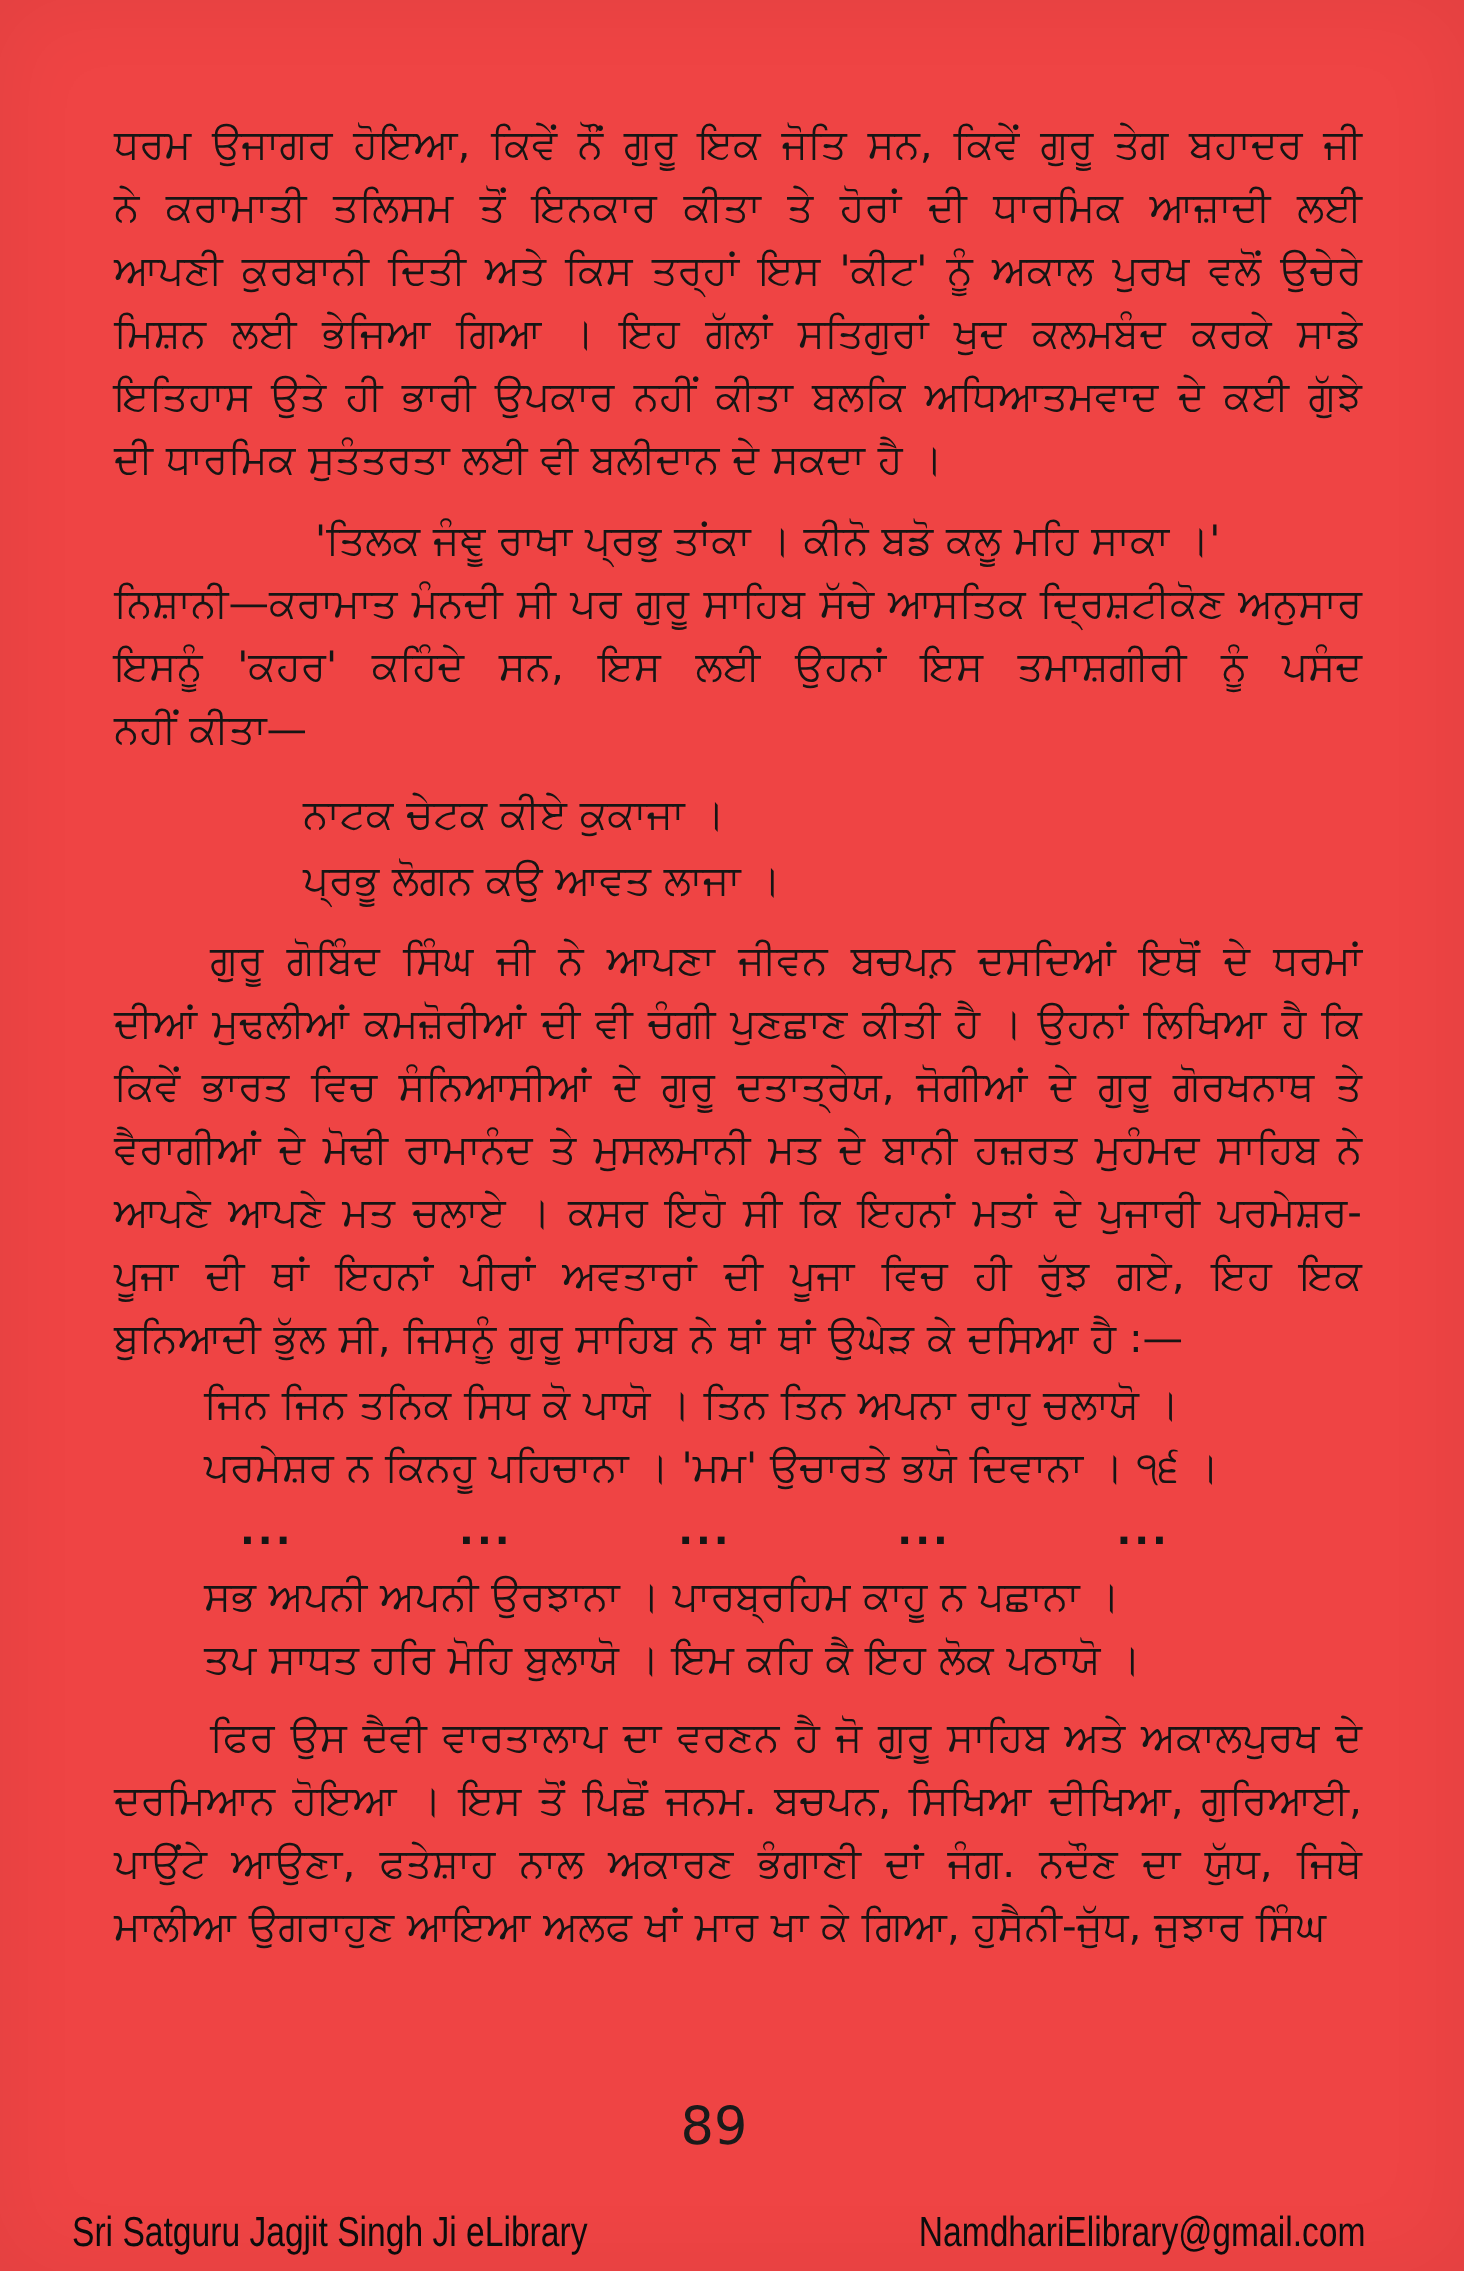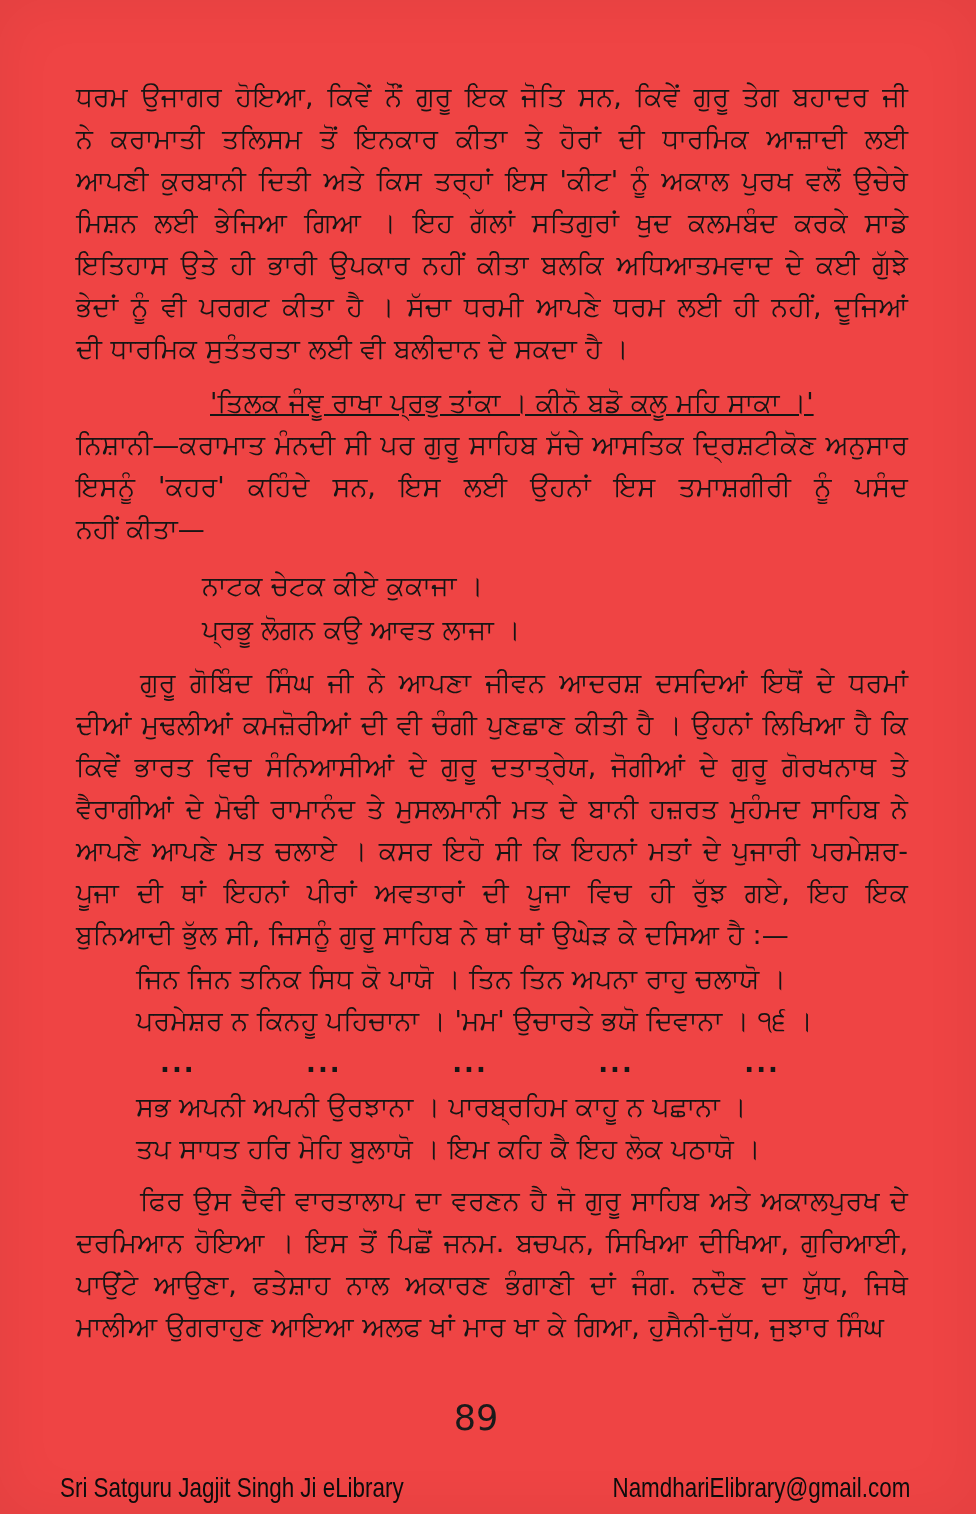--- a/index.html
+++ b/index.html
@@ -21,77 +21,76 @@
   .block{margin:0;}
   .line{
     line-height:42px;
     min-height:42px;
   }
   .line.j{
     text-align:justify;
     text-align-last:justify;
   }
   .quote .line{padding-left:134px;}
-  .quote{margin-top:12px;text-decoration:underline;}
+  .quote{margin-top:12px;}
   .couplet{margin-top:14px;}
   .couplet .line{padding-left:126px;line-height:44px;}
   .para.indent .line:first-child{text-indent:64px;}
   .para.after-gap{margin-top:10px;}
   .verse .line{padding-left:60px;}
   .verse{margin-top:2px;}
   .dots{
     display:flex;justify-content:space-between;align-items:center;
     width:620px;margin-left:84px;height:42px;
     font-weight:bold;font-size:26px;letter-spacing:2px;
   }
   .page-number{
     position:absolute;
     top:1398px;left:0;width:952px;
     text-align:center;
     font-size:35px;
     color:#1a1a1a;
   }
   .footer{
     position:absolute;
-    left:60px;right:66px;bottom:10px;
+    left:48px;right:66px;bottom:10px;
     display:flex;justify-content:space-between;align-items:baseline;
     font-family:"Liberation Sans",sans-serif;
     font-size:28px;color:#0c0c0c;
   }
   .footer .f-left{transform:scaleX(0.8);transform-origin:left center;}
   .footer .f-right{transform:scaleX(0.8);transform-origin:right center;}
 </style>
 </head>
 <body>
 
 <div class="page">
   <div class="text-area" id="text-area">
       <div class="block para">
         <div class="line j">ਧਰਮ ਉਜਾਗਰ ਹੋਇਆ, ਕਿਵੇਂ ਨੌਂ ਗੁਰੂ ਇਕ ਜੋਤਿ ਸਨ, ਕਿਵੇਂ ਗੁਰੂ ਤੇਗ ਬਹਾਦਰ ਜੀ</div>
         <div class="line j">ਨੇ ਕਰਾਮਾਤੀ ਤਲਿਸਮ ਤੋਂ ਇਨਕਾਰ ਕੀਤਾ ਤੇ ਹੋਰਾਂ ਦੀ ਧਾਰਮਿਕ ਆਜ਼ਾਦੀ ਲਈ</div>
         <div class="line j">ਆਪਣੀ ਕੁਰਬਾਨੀ ਦਿਤੀ ਅਤੇ ਕਿਸ ਤਰ੍ਹਾਂ ਇਸ 'ਕੀਟ' ਨੂੰ ਅਕਾਲ ਪੁਰਖ ਵਲੋਂ ਉਚੇਰੇ</div>
         <div class="line j">ਮਿਸ਼ਨ ਲਈ ਭੇਜਿਆ ਗਿਆ । ਇਹ ਗੱਲਾਂ ਸਤਿਗੁਰਾਂ ਖੁਦ ਕਲਮਬੰਦ ਕਰਕੇ ਸਾਡੇ</div>
         <div class="line j">ਇਤਿਹਾਸ ਉਤੇ ਹੀ ਭਾਰੀ ਉਪਕਾਰ ਨਹੀਂ ਕੀਤਾ ਬਲਕਿ ਅਧਿਆਤਮਵਾਦ ਦੇ ਕਈ ਗੁੱਝੇ</div>
-        <div class="line j">ਭੇਦਾਂ ਨੂੰ ਵੀ ਪਰਗਟ ਕੀਤਾ ਹੈ । ਸੱਚਾ ਧਰਮੀ ਆਪਣੇ ਧਰਮ ਲਈ ਹੀ ਨਹੀਂ, ਦੂਜਿਆਂ</div>
         <div class="line">ਦੀ ਧਾਰਮਿਕ ਸੁਤੰਤਰਤਾ ਲਈ ਵੀ ਬਲੀਦਾਨ ਦੇ ਸਕਦਾ ਹੈ ।</div>
       </div>
       <div class="block quote">
         <div class="line">'ਤਿਲਕ ਜੰਞੂ ਰਾਖਾ ਪ੍ਰਭੁ ਤਾਂਕਾ । ਕੀਨੋ ਬਡੋ ਕਲੂ ਮਹਿ ਸਾਕਾ ।'</div>
       </div>
       <div class="block para">
         <div class="line j">ਨਿਸ਼ਾਨੀ—ਕਰਾਮਾਤ ਮੰਨਦੀ ਸੀ ਪਰ ਗੁਰੂ ਸਾਹਿਬ ਸੱਚੇ ਆਸਤਿਕ ਦ੍ਰਿਸ਼ਟੀਕੋਣ ਅਨੁਸਾਰ</div>
         <div class="line j">ਇਸਨੂੰ 'ਕਹਰ' ਕਹਿੰਦੇ ਸਨ, ਇਸ ਲਈ ਉਹਨਾਂ ਇਸ ਤਮਾਸ਼ਗੀਰੀ ਨੂੰ ਪਸੰਦ</div>
         <div class="line">ਨਹੀਂ ਕੀਤਾ—</div>
       </div>
       <div class="block couplet">
         <div class="line">ਨਾਟਕ ਚੇਟਕ ਕੀਏ ਕੁਕਾਜਾ ।</div>
         <div class="line">ਪ੍ਰਭੂ ਲੋਗਨ ਕਉ ਆਵਤ ਲਾਜਾ ।</div>
       </div>
       <div class="block para indent after-gap">
-        <div class="line j">ਗੁਰੂ ਗੋਬਿੰਦ ਸਿੰਘ ਜੀ ਨੇ ਆਪਣਾ ਜੀਵਨ ਆਦਰਸ਼ ਦਸਦਿਆਂ ਇਥੋਂ ਦੇ ਧਰਮਾਂ</div>
+        <div class="line j">ਗੁਰੂ ਗੋਬਿੰਦ ਸਿੰਘ ਜੀ ਨੇ ਆਪਣਾ ਜੀਵਨ ਬਚਪਨ਼ ਦਸਦਿਆਂ ਇਥੋਂ ਦੇ ਧਰਮਾਂ</div>
         <div class="line j">ਦੀਆਂ ਮੁਢਲੀਆਂ ਕਮਜ਼ੋਰੀਆਂ ਦੀ ਵੀ ਚੰਗੀ ਪੁਣਛਾਣ ਕੀਤੀ ਹੈ । ਉਹਨਾਂ ਲਿਖਿਆ ਹੈ ਕਿ</div>
         <div class="line j">ਕਿਵੇਂ ਭਾਰਤ ਵਿਚ ਸੰਨਿਆਸੀਆਂ ਦੇ ਗੁਰੂ ਦਤਾਤ੍ਰੇਯ, ਜੋਗੀਆਂ ਦੇ ਗੁਰੂ ਗੋਰਖਨਾਥ ਤੇ</div>
         <div class="line j">ਵੈਰਾਗੀਆਂ ਦੇ ਮੋਢੀ ਰਾਮਾਨੰਦ ਤੇ ਮੁਸਲਮਾਨੀ ਮਤ ਦੇ ਬਾਨੀ ਹਜ਼ਰਤ ਮੁਹੰਮਦ ਸਾਹਿਬ ਨੇ</div>
         <div class="line j">ਆਪਣੇ ਆਪਣੇ ਮਤ ਚਲਾਏ । ਕਸਰ ਇਹੋ ਸੀ ਕਿ ਇਹਨਾਂ ਮਤਾਂ ਦੇ ਪੁਜਾਰੀ ਪਰਮੇਸ਼ਰ-</div>
         <div class="line j">ਪੂਜਾ ਦੀ ਥਾਂ ਇਹਨਾਂ ਪੀਰਾਂ ਅਵਤਾਰਾਂ ਦੀ ਪੂਜਾ ਵਿਚ ਹੀ ਰੁੱਝ ਗਏ, ਇਹ ਇਕ</div>
         <div class="line">ਬੁਨਿਆਦੀ ਭੁੱਲ ਸੀ, ਜਿਸਨੂੰ ਗੁਰੂ ਸਾਹਿਬ ਨੇ ਥਾਂ ਥਾਂ ਉਘੇੜ ਕੇ ਦਸਿਆ ਹੈ :—</div>
       </div>
       <div class="block verse">
         <div class="line">ਜਿਨ ਜਿਨ ਤਨਿਕ ਸਿਧ ਕੋ ਪਾਯੋ । ਤਿਨ ਤਿਨ ਅਪਨਾ ਰਾਹੁ ਚਲਾਯੋ ।</div>
         <div class="line">ਪਰਮੇਸ਼ਰ ਨ ਕਿਨਹੂ ਪਹਿਚਾਨਾ । 'ਮਮ' ਉਚਾਰਤੇ ਭਯੋ ਦਿਵਾਨਾ । ੧੬ ।</div>

